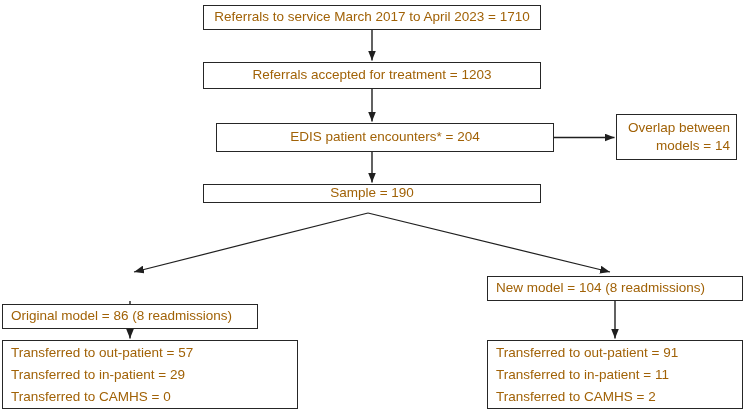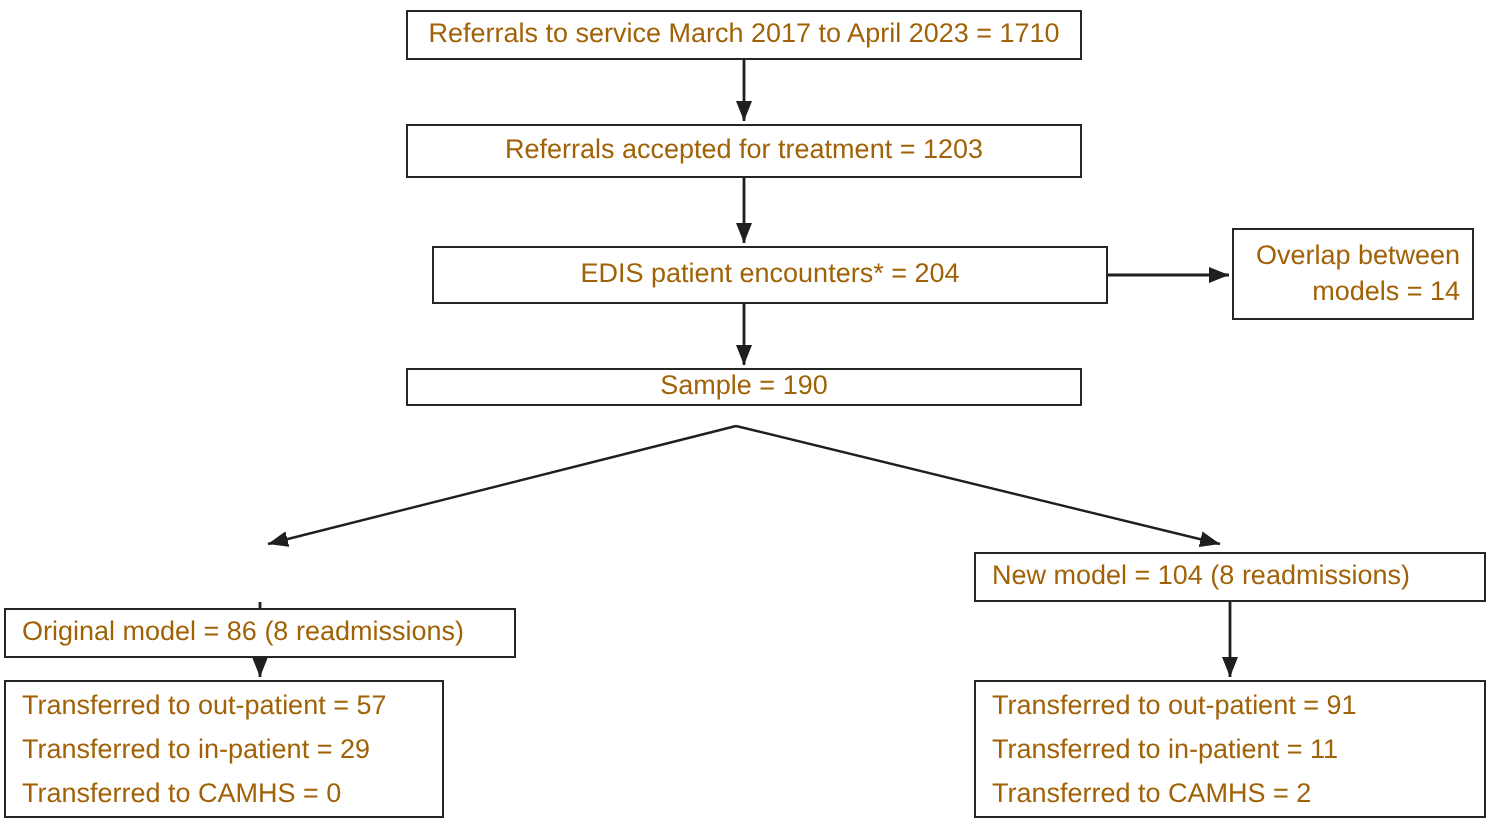--- a/index.html
+++ b/index.html
@@ -54,21 +54,21 @@
   }
   
   #n-referrals-total   { left: 203px; top: 5px;   width: 338px; height: 25px; }
   #n-referrals-accepted{ left: 203px; top: 62px;  width: 338px; height: 27px; }
   #n-edis-encounters   { left: 203px; top: 123px; width: 338px; height: 29px; margin-left: 13px; }
   #n-overlap           { left: 616px; top: 114px; width: 121px; height: 46px;
                          justify-content: flex-start; text-align: right; line-height: 18px; }
   #n-sample            { left: 203px; top: 184px; width: 338px; height: 19px; }
   #n-original-model    { left: 2px;   top: 276px; width: 256px; height: 25px; margin-top: 28px; }
   #n-new-model         { left: 487px; top: 276px; width: 256px; height: 25px; }
-  #n-original-transfers{ left: 2px;   top: 340px; width: 220px; height: 69px; }
+  #n-original-transfers{ left: 2px;   top: 340px; width: 296px; height: 69px; }
   #n-new-transfers     { left: 487px; top: 340px; width: 256px; height: 69px; }
 </style>
 </head>
 <body>
 
 <div class="canvas">
 
   <svg class="arrows" width="744" height="411" viewBox="0 0 744 411">
     <defs>
       <marker id="ah" markerUnits="userSpaceOnUse" markerWidth="10" markerHeight="8" refX="10" refY="4" orient="auto">

